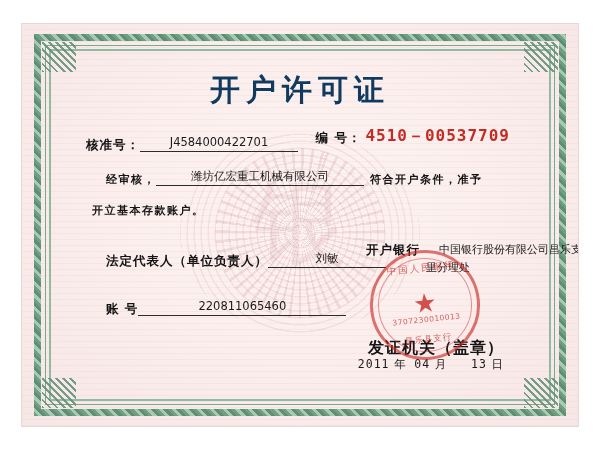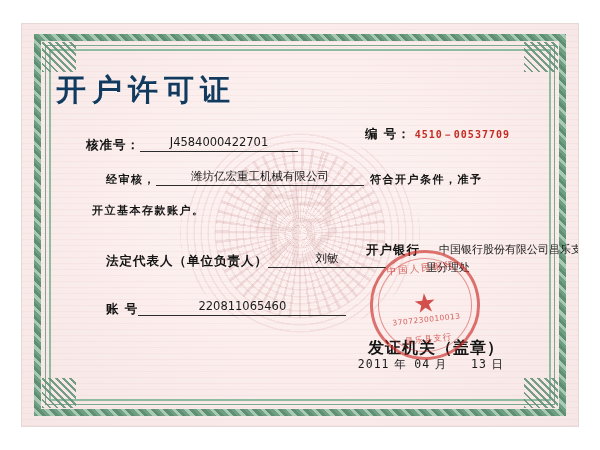--- a/index.html
+++ b/index.html
@@ -133,20 +133,21 @@
   .content {
     position: absolute;
     left: 34px;
     top: 32px;
     right: 34px;
     bottom: 32px;
     color: #1b1b1b;
   }
 
   .title {
+    text-align: center;
     font-family: "DejaVu Serif", "Liberation Serif", serif;
     font-weight: bold;
     font-size: 30px;
     letter-spacing: 6px;
     color: #123a5e;
     margin-top: 14px;
     text-shadow: 0 1px 0 rgba(255,255,255,.6);
   }
 
   .row {
@@ -175,21 +176,21 @@
     border-bottom: 1px solid #2b2b2b;
     display: inline-block;
     text-align: center;
   }
 
   .red {
     color: #c42b22;
     font-family: "DejaVu Sans Mono", "Liberation Mono", monospace;
     font-weight: bold;
     letter-spacing: 1px;
-    font-size: 10px;
+    font-size: 16px;
   }
 
   .big-line {
     font-weight: bold;
     font-size: 11px;
     letter-spacing: 1.5px;
   }
 
   
   #row-approval { left: 30px;  top: 80px; }

